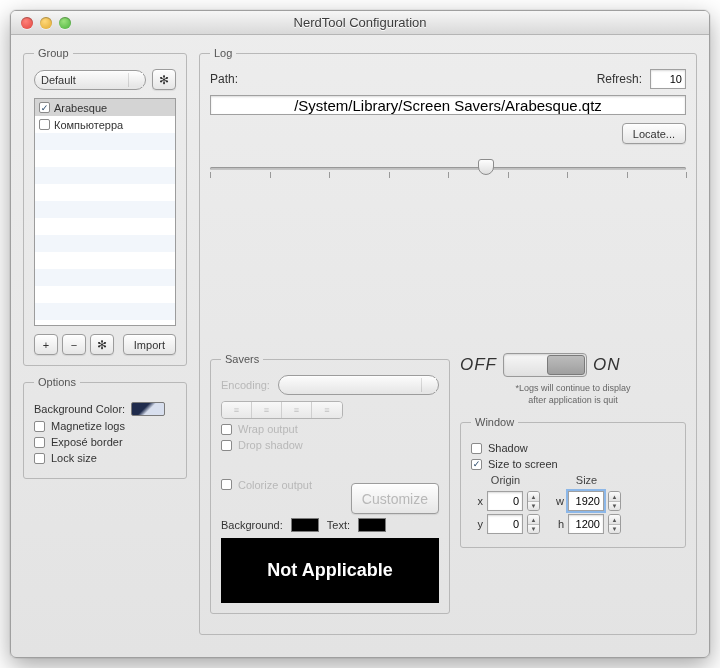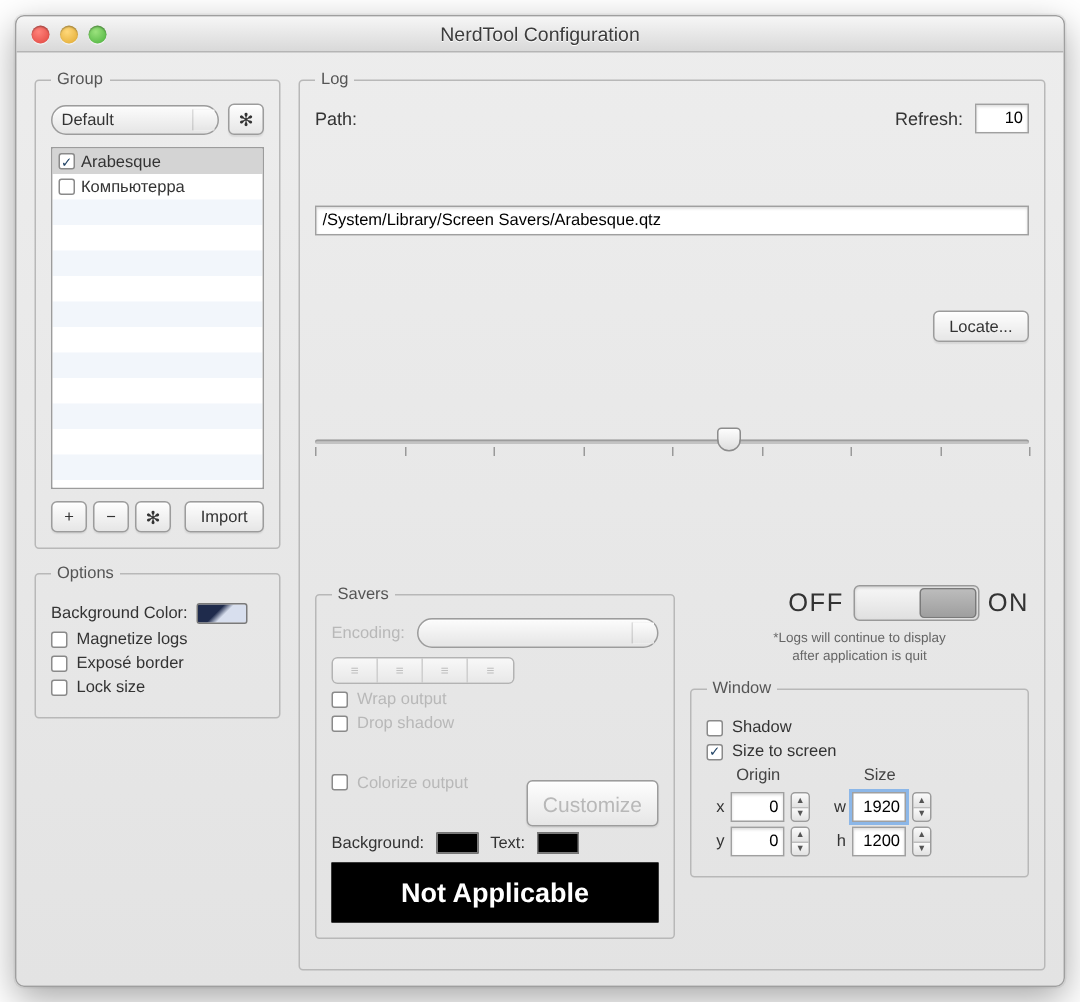--- a/index.html
+++ b/index.html
@@ -160,22 +160,23 @@
     background: linear-gradient(135deg, #1f2b4c 40%, #d8dfee 55%);
   }
 
   .rowline { display: flex; align-items: center; gap: 8px; margin-bottom: 6px; }
   .label { font-size: 12px; color: #333; }
   .textinput {
     height: 20px;
     border: 1px solid #a0a0a0;
     background: #fff;
     padding: 0 4px;
-    font-size: 11px;
+    font-size: 15px;
     box-shadow: inset 0 1px 2px rgba(0,0,0,0.15);
+    text-align: center;
   }
   .numinput {
     width: 36px; height: 20px;
     border: 1px solid #a0a0a0;
     background: #fff;
     text-align: right;
     padding: 0 3px;
     font-size: 11px;
     box-shadow: inset 0 1px 2px rgba(0,0,0,0.15);
   }
@@ -241,21 +242,21 @@
     width: 28px; height: 14px; border: 1px solid #7a7a7a; display: inline-block;
   }
   .colorwell.black { background: #000; }
 
   .notapp {
     margin-top: 6px;
     background: #000;
     color: #fff;
     font-weight: bold;
     font-size: 18px;
-    height: 40px;
+    height: 65px;
     display: flex;
     align-items: center; justify-content: center;
     border: 1px solid #000;
   }
 
   .toggle-row { display: flex; align-items: center; gap: 6px; margin-bottom: 2px; }
   .toggle {
     width: 84px; height: 24px;
     background: linear-gradient(#f7f7f7,#e0e0e0);
     border: 1px solid #999; border-radius: 4px;
@@ -361,21 +362,21 @@
           <span>Exposé border</span>
         </div>
         <div class="checkline">
           <span class="tinycheck"></span>
           <span>Lock size</span>
         </div>
       </fieldset>
     </div>
 
     <div class="rightcol">
-      <fieldset style="flex:1; display:flex; flex-direction:column;gap:42px;">
+      <fieldset style="flex:1; display:flex; flex-direction:column;">
         <legend>Log</legend>
 
         <div class="rowline">
           <span class="label">Path:</span>
           <span style="flex:1"></span>
           <span class="label">Refresh:</span>
           <input class="numinput" value="10" style="">
         </div>
         <input class="textinput" style="width: 100%; margin-bottom: 8px;" value="/System/Library/Screen Savers/Arabesque.qtz">
         <div style="text-align:right; margin-bottom:10px;">
@@ -431,21 +432,21 @@
             <div class="rowline" style="margin-top:4px;">
               <span>Background:</span>
               <span class="colorwell black"></span>
               <span>Text:</span>
               <span class="colorwell black"></span>
             </div>
             <div class="notapp">Not Applicable</div>
           </fieldset>
 
           <div style="flex:1; display:flex; flex-direction:column;">
-            <div class="toggle-row" style="justify-content:flex-end;">
+            <div class="toggle-row" style="justify-content:flex-start;font-style:italic;">
               <span class="offon">OFF</span>
               <div class="toggle">
                 <div class="knob"></div>
               </div>
               <span class="offon">ON</span>
             </div>
             <div class="tnote">
               <span>*Logs will continue to display</span><br>
               <span>after application is quit</span>
             </div>

